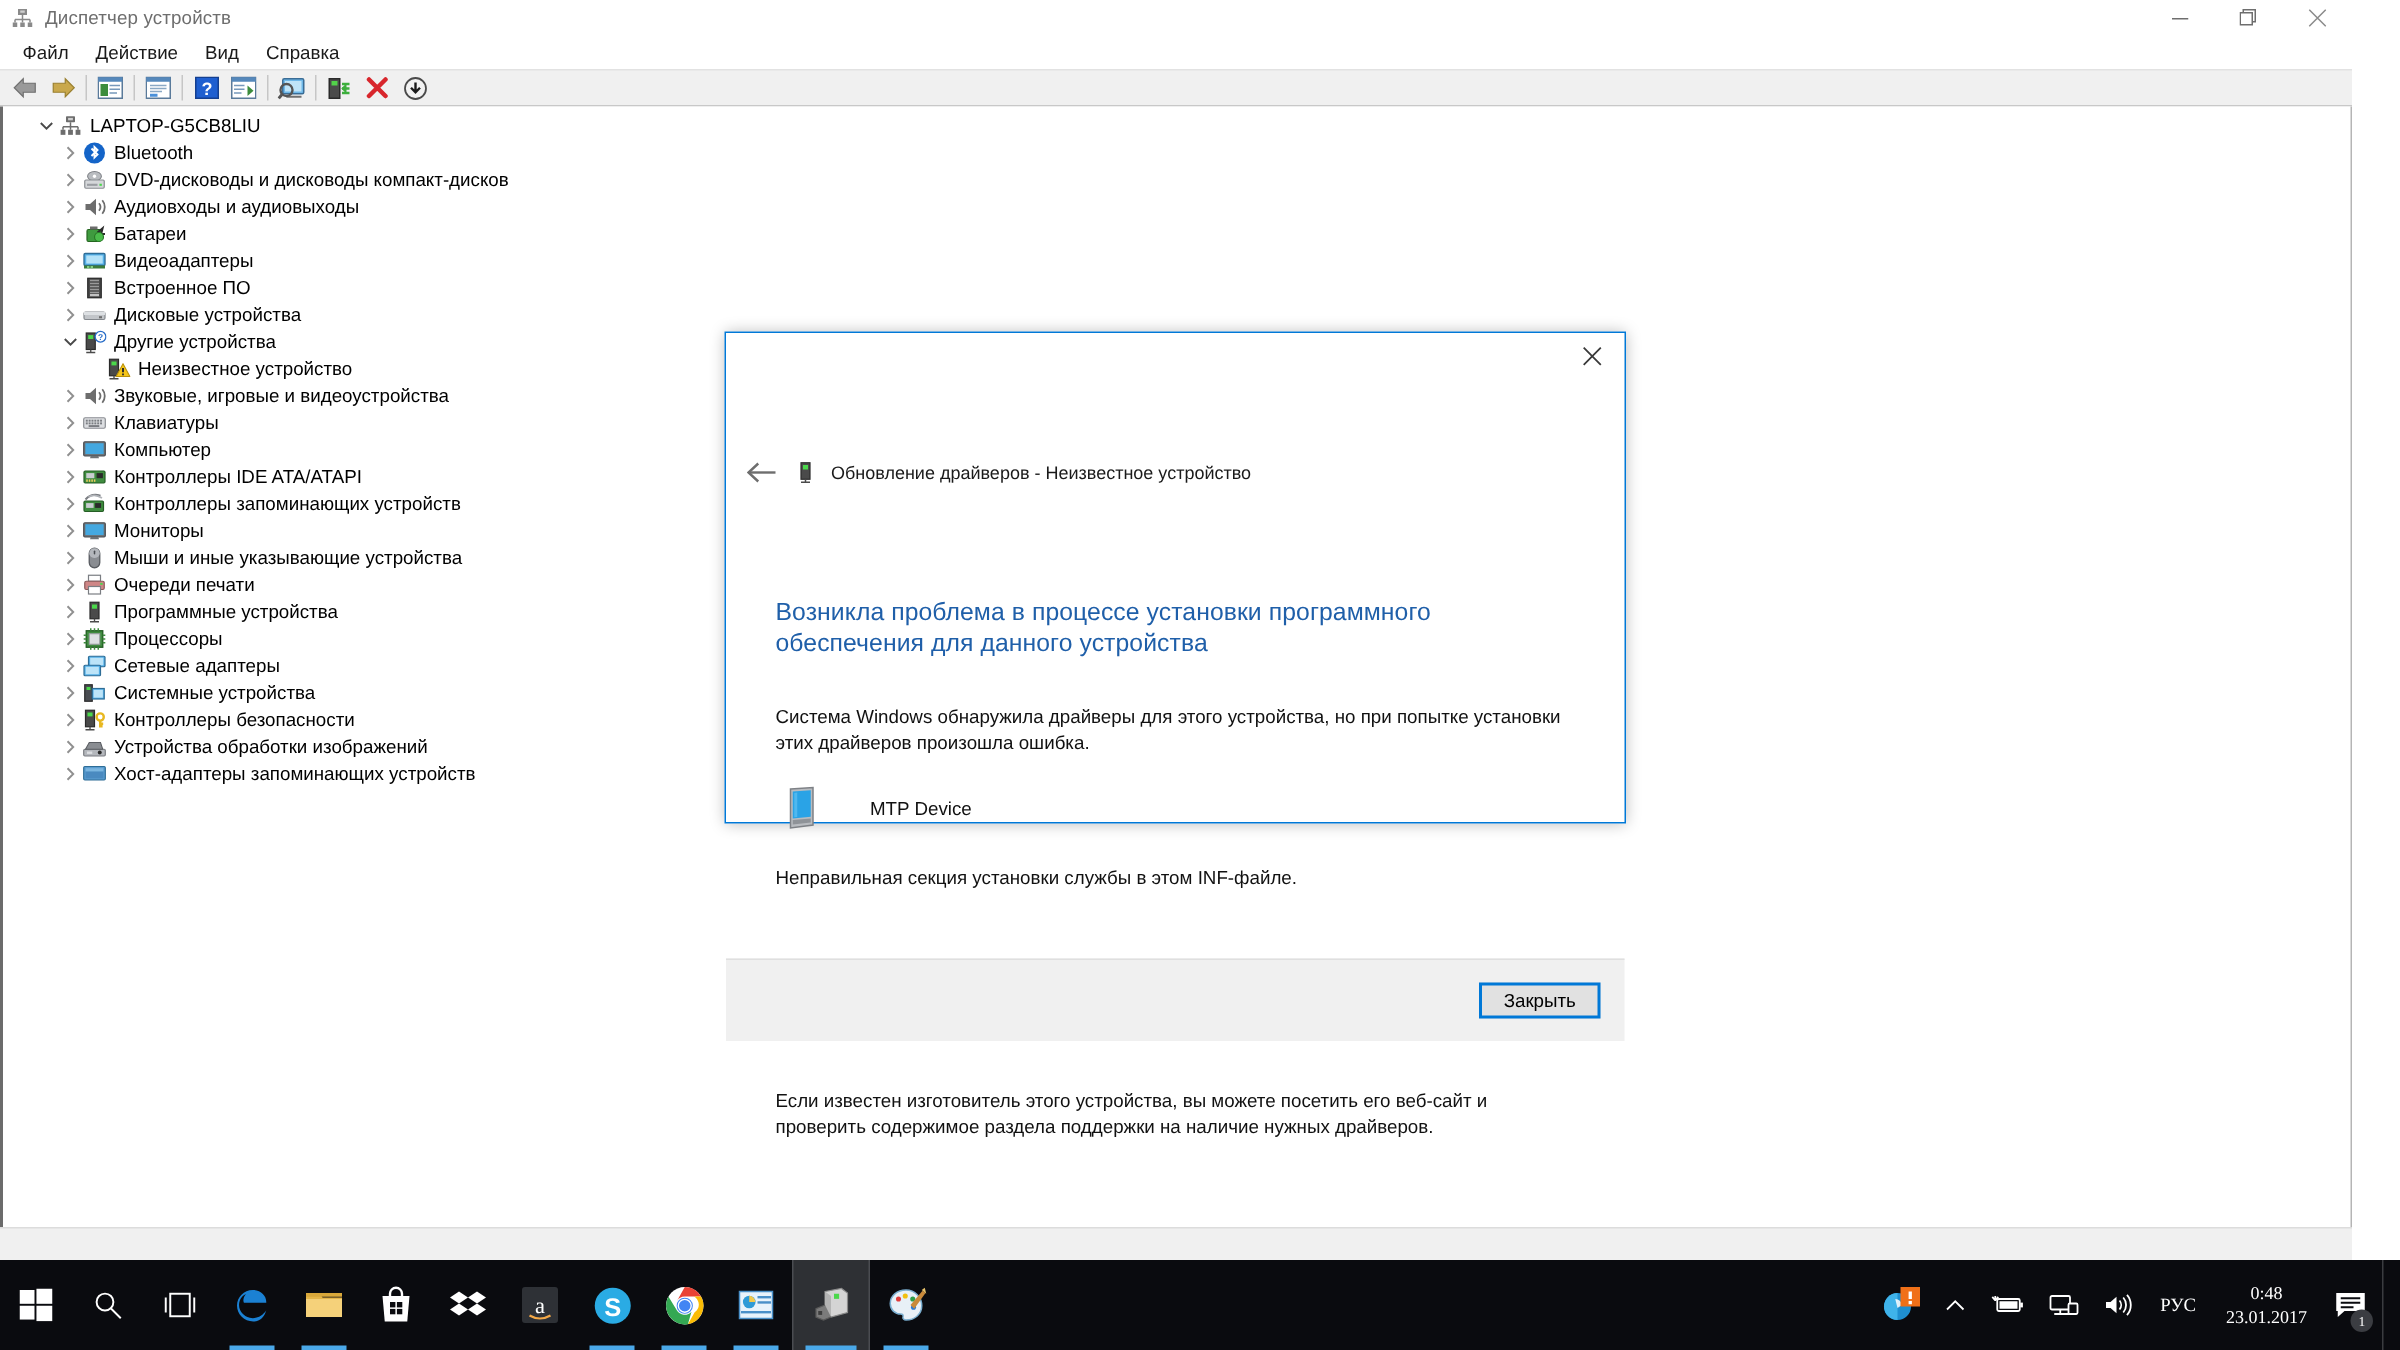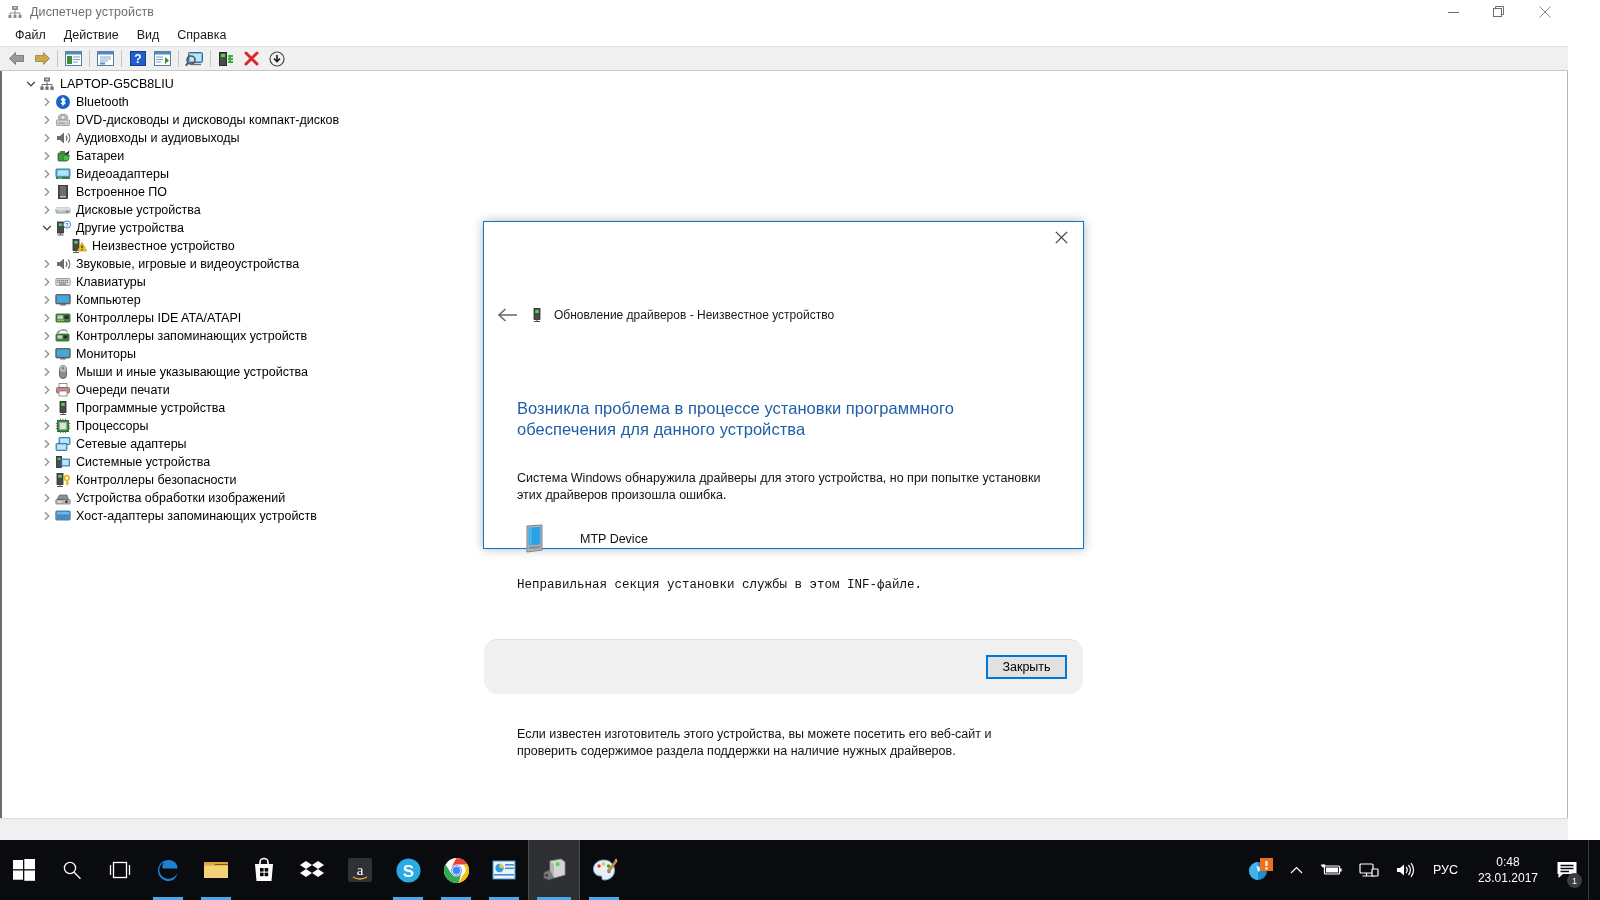--- a/index.html
+++ b/index.html
@@ -222,40 +222,38 @@
   }
   #dev-name {
     margin-left: 33px;
     font-size: 12.5px;
     color: #111111;
   }
   #dlg-para2 {
     margin-top: 22px;
     font-size: 12.5px;
     color: #111111;
-    font-family: Liberation Mono, monospace;
   }
   #dlg-para3 {
     position: absolute;
     left: 33px; top: 348px;
     font-size: 12.5px;
     color: #111111;
     line-height: 1.38;
     max-width: 510px;
   }
   #dlg-footer {
     height: 55px;
     background: #f0f0f0;
     border-top: 1px solid #dfdfdf;
     display: flex;
     align-items: center;
     justify-content: flex-end;
     padding-right: 16px;
     flex: 0 0 auto;
-    border-radius: 14px;
   }
   #dlg-close-btn {
     min-width: 81px;
     height: 24px;
     background: #e1e1e1;
     border: 2px solid #0078d7;
     font-size: 12.5px;
     color: #000000;
     font-family: "Liberation Sans", sans-serif;
     display: flex; align-items: center; justify-content: center;
@@ -295,20 +293,21 @@
     position: absolute;
     bottom: 0; left: 9px; right: 9px;
     height: 3px;
     background: #4aa8e8;
   }
   #tb-right {
     margin-left: auto;
     display: flex;
     align-items: flex-start;
     padding-right: 4px;
+    font-family: Liberation Serif, serif;
   }
   .tray-icon {
     display: flex; align-items: center; justify-content: center;
     height: 60px;
     padding: 0 8px;
     color: #e8e8e8;
   }
   #tray-clock {
     display: flex;
     flex-direction: column;

